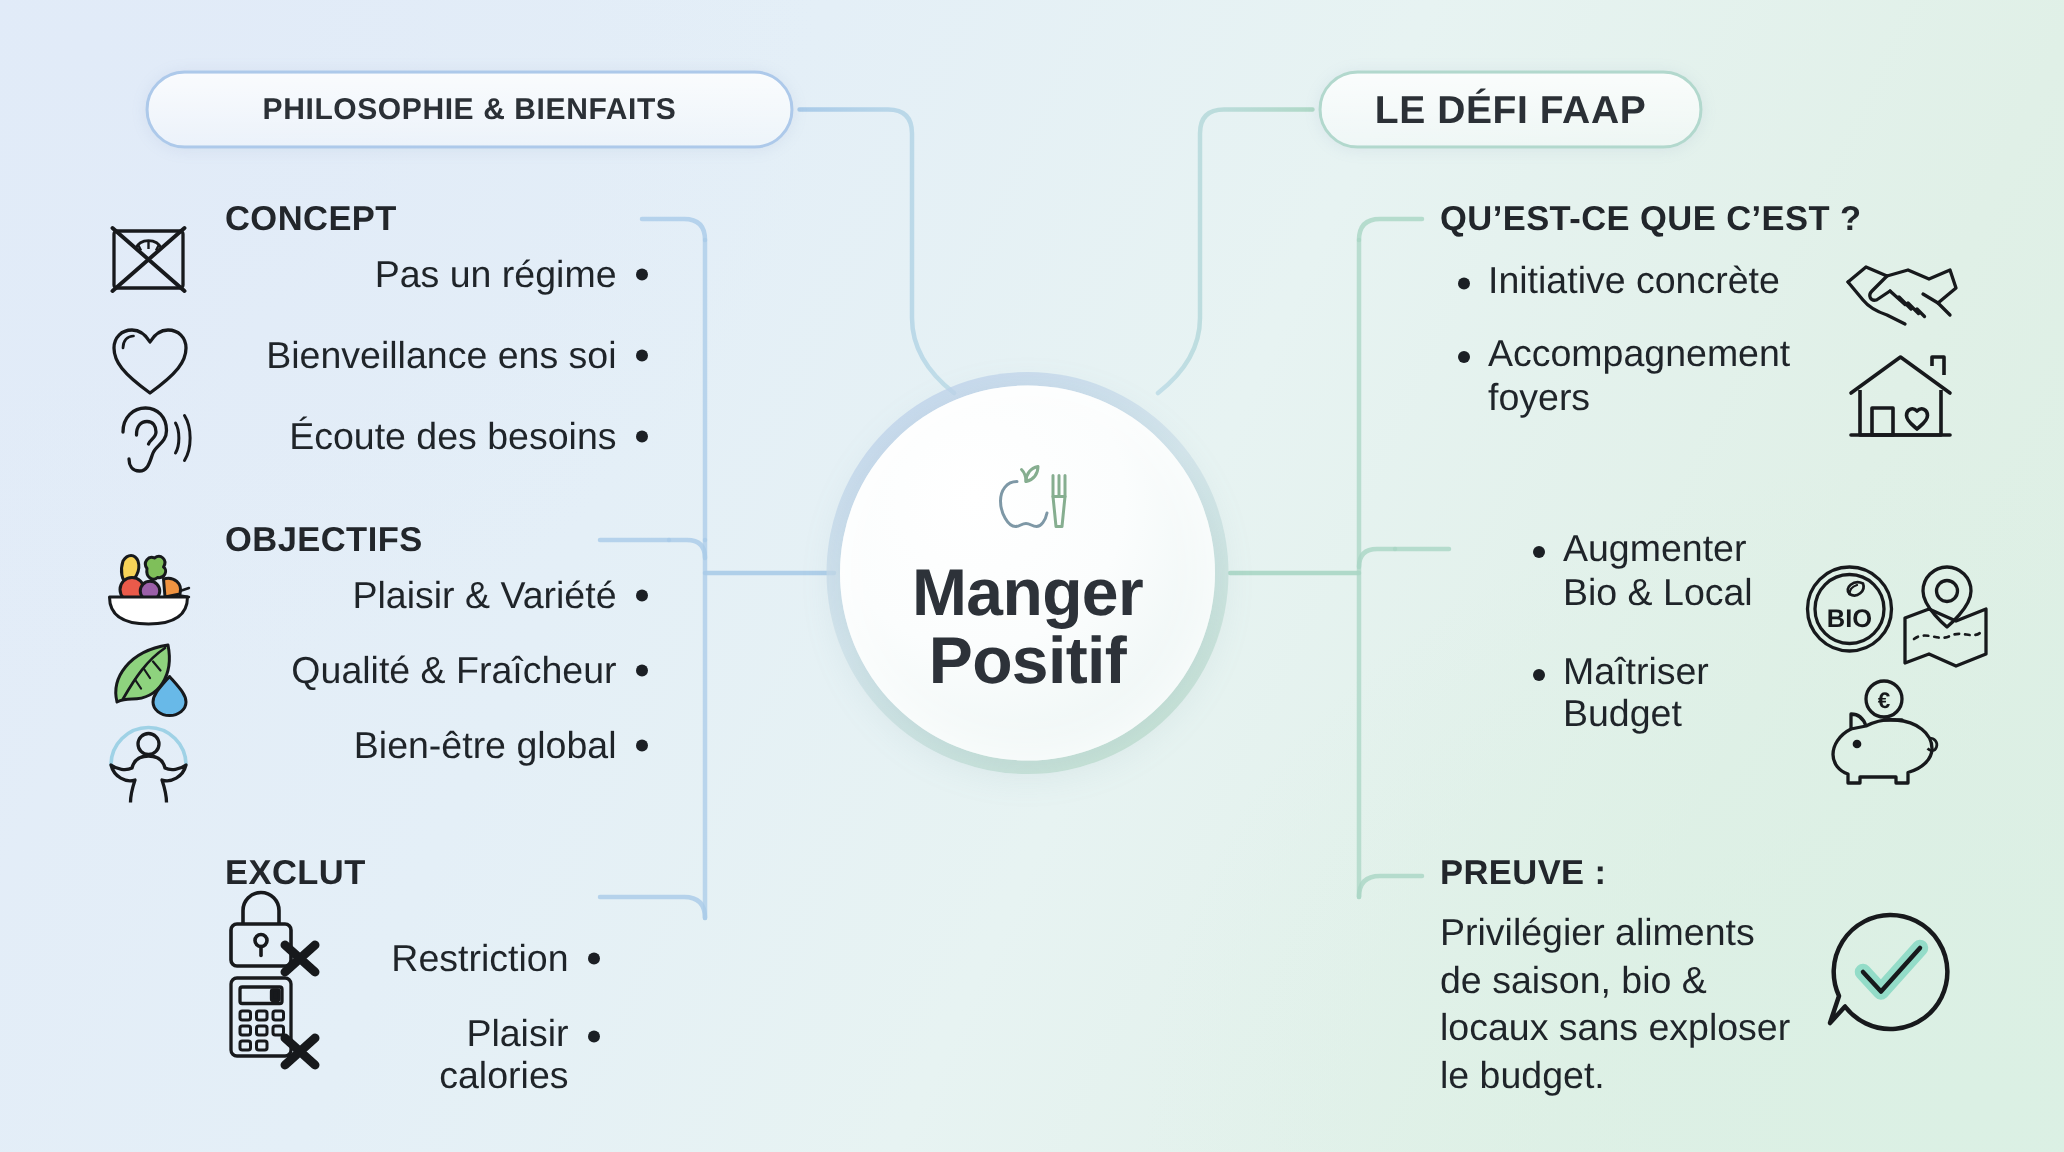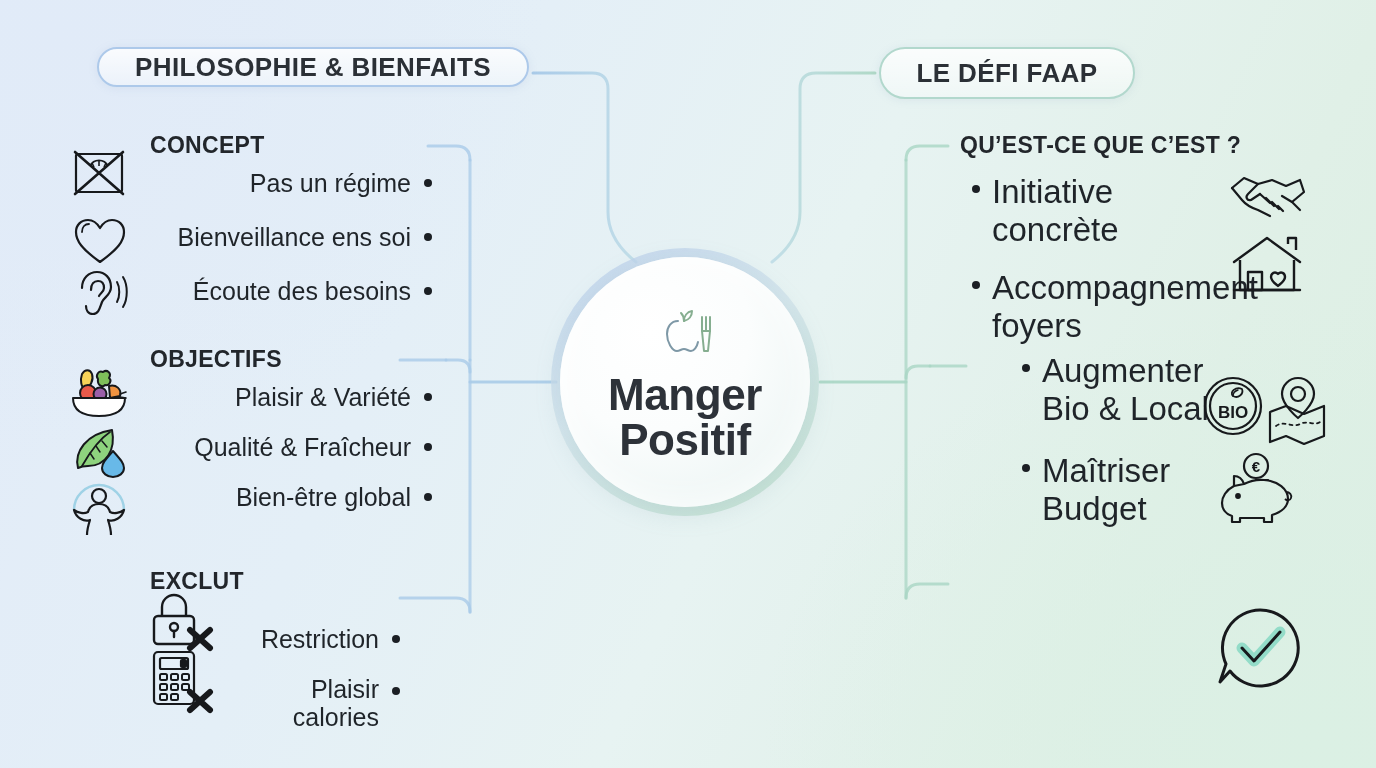--- a/index.html
+++ b/index.html
@@ -40,23 +40,23 @@
     justify-content: center;
     border-radius: 999px;
     font-weight: 700;
     letter-spacing: 0.4px;
     color: #2b3036;
     background: rgba(255,255,255,0.55);
     box-shadow: 0 1px 10px rgba(120,150,185,0.13);
   }
   #pill-left {
     left: 97px; top: 47px;
-    width: 432px; height: 40px;
+    width: 432px; height: 52px;
     border: 2px solid #adc9ea;
-    font-size: 26px;
+    font-size: 20px;
     background: linear-gradient(180deg, rgba(255,255,255,0.82), rgba(255,255,255,0.35));
   }
   #pill-right {
     left: 879px; top: 47px;
     width: 256px; height: 52px;
     border: 2px solid #b2d8cd;
     font-size: 26px;
     background: linear-gradient(180deg, rgba(255,255,255,0.82), rgba(255,255,255,0.35));
   }
 
@@ -128,21 +128,21 @@
   }
 
   
   .right-row {
     display: flex;
     align-items: flex-start;
     gap: 12px;
   }
   .right-row .dot { margin-top: 12px; }
   .right-row .label {
-    font-size: 33px;
+    font-size: 25px;
     line-height: 1.15;
     color: #1f2429;
     white-space: pre-line;
   }
   .para {
     font-size: 25px;
     line-height: 1.26;
     color: #1f2429;
     white-space: pre-line;
   }
@@ -412,20 +412,27 @@
       <circle cx="40" cy="14" r="12"></circle>
       <text x="40" y="20" font-family="Liberation Sans, sans-serif" font-size="15" font-weight="700" fill="#17191c" stroke="none" text-anchor="middle">€</text>
       <path d="M18,34 C10,38 6,45 6,51 C6,57 10,62 16,64 V70 H24 V66 h24 V70 h8 V63 C66,60 72,54 72,47 C72,37 62,29 48,28 C40,27 34,29 28,32"></path>
       <path d="M28,32 C26,26 22,24 18,24 C18,28 18,31 18,34Z"></path>
       <circle cx="22" cy="44" r="1.8" fill="#17191c"></circle>
       <path d="M70,40 C74,40 76,43 75,46 C74,49 71,49 69,47" stroke-width="1.8"></path>
       <path d="M40,28 h12" stroke-linecap="round"></path>
     </svg>
   </span>
 
+  <div class="branch" style="left:960px; top:568px; width:260px;">
+    <div class="branch-title">PREUVE :</div>
+    <div class="para" style="margin-top:12px;">Privilégier aliments
+de saison, bio &amp;
+locaux sans exploser
+le budget.</div>
+  </div>
 
   <span class="ico" style="left:1214px; top:604px;">
     <svg width="92" height="92" viewBox="0 0 92 92" fill="none" stroke="#17191c" stroke-width="3" stroke-linejoin="round">
       <path d="M46,6 a38,38 0 1 1 -30,61 L6,78 L12,60 A38,38 0 0 1 46,6Z" stroke-linecap="round"></path>
       <path d="M28,44 L40,57 L66,28" stroke="#93dcc8" stroke-width="11" stroke-linecap="round"></path>
       <path d="M28,44 L40,57 L66,28" stroke="#17191c" stroke-width="3" stroke-linecap="round" fill="none"></path>
     </svg>
   </span>
 
 </div>

